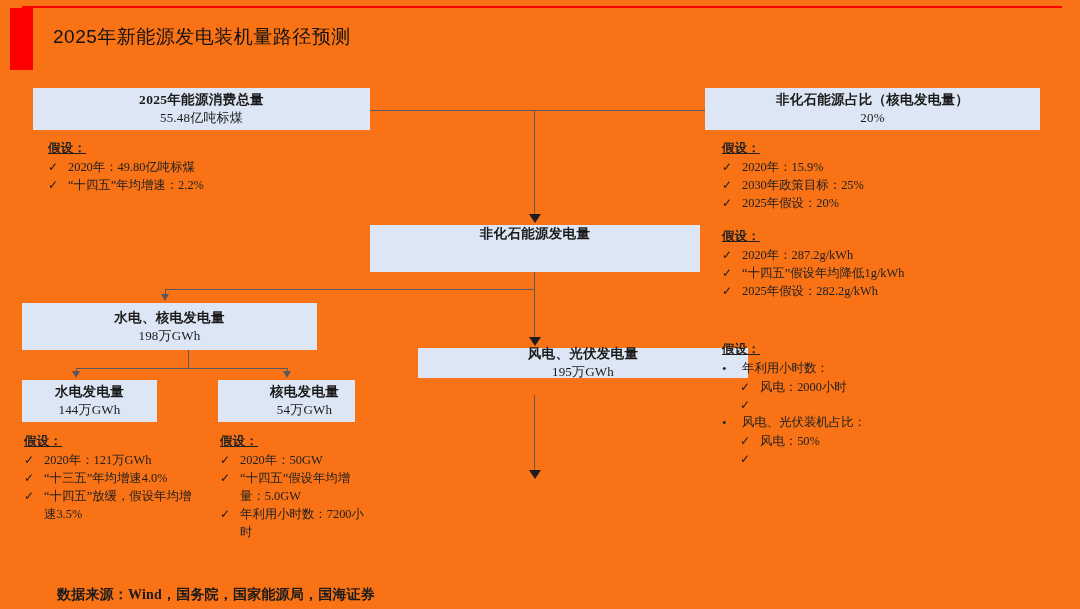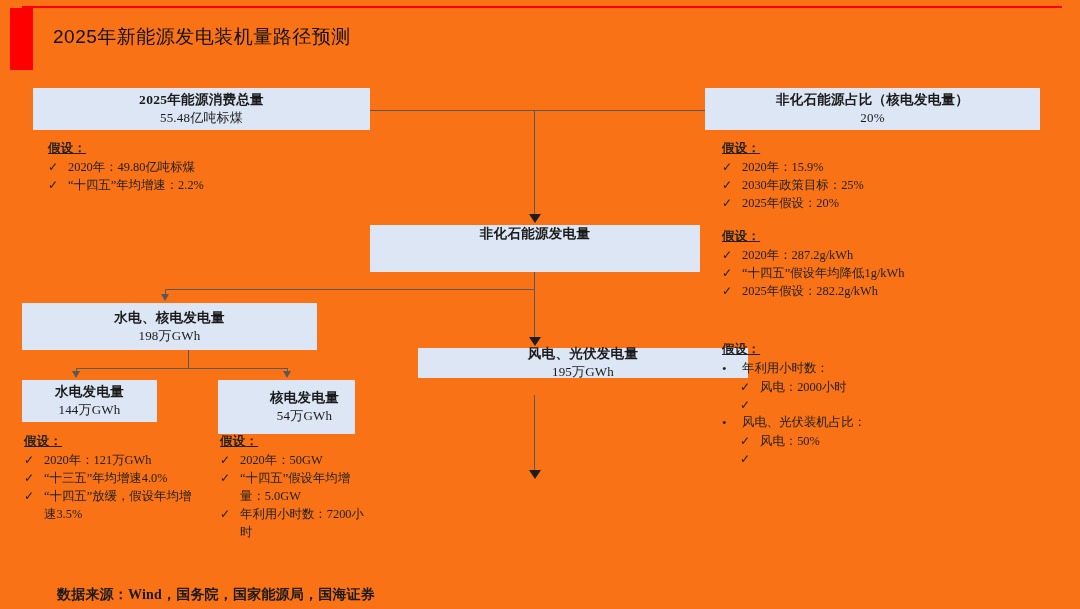--- a/index.html
+++ b/index.html
@@ -157,21 +157,21 @@
   <div class="node" style="left:22px; top:303px; width:295px; height:47px;">
     <div class="t1">水电、核电发电量</div>
     <div class="t2">198万GWh</div>
   </div>
 
   <div class="node" style="left:22px; top:380px; width:135px; height:42px;">
     <div class="t1">水电发电量</div>
     <div class="t2">144万GWh</div>
   </div>
 
-  <div class="node" style="left:218px; top:380px; width:137px; height:54px;padding-left:36px;">
+  <div class="node" style="left:218px; top:380px; width:137px; height:42px;padding-left:36px;">
     <div class="t1">核电发电量</div>
     <div class="t2">54万GWh</div>
   </div>
 
   <div class="node" style="left:370px; top:348px; width:330px; height:30px;margin-left:48px;">
     <div class="t1">风电、光伏发电量</div>
     <div class="t2">195万GWh</div>
   </div>
 
 

